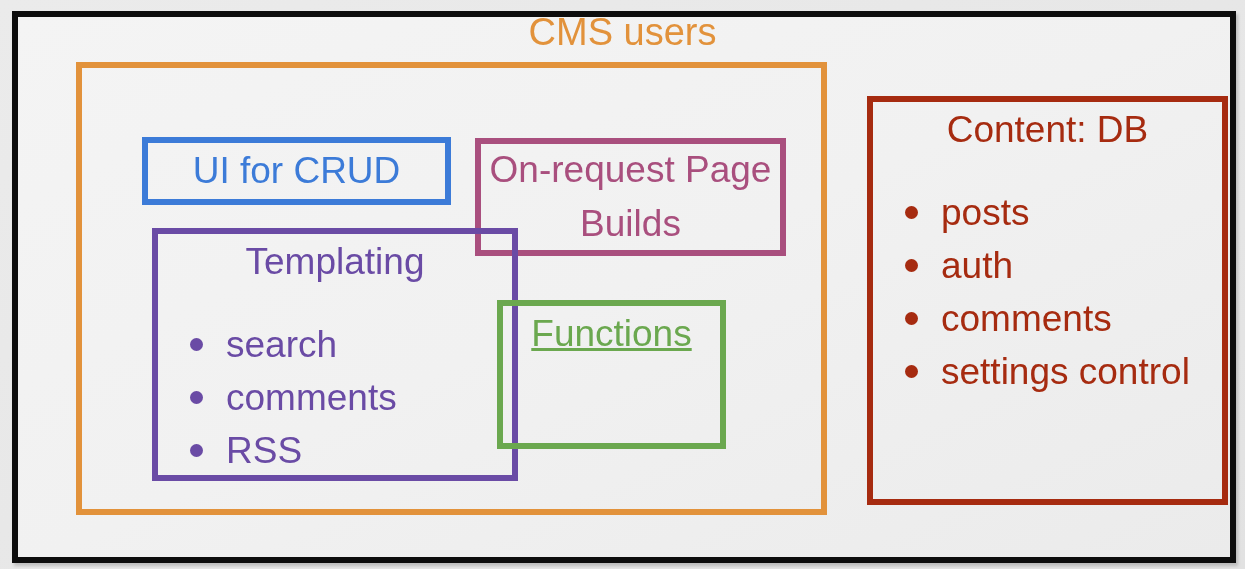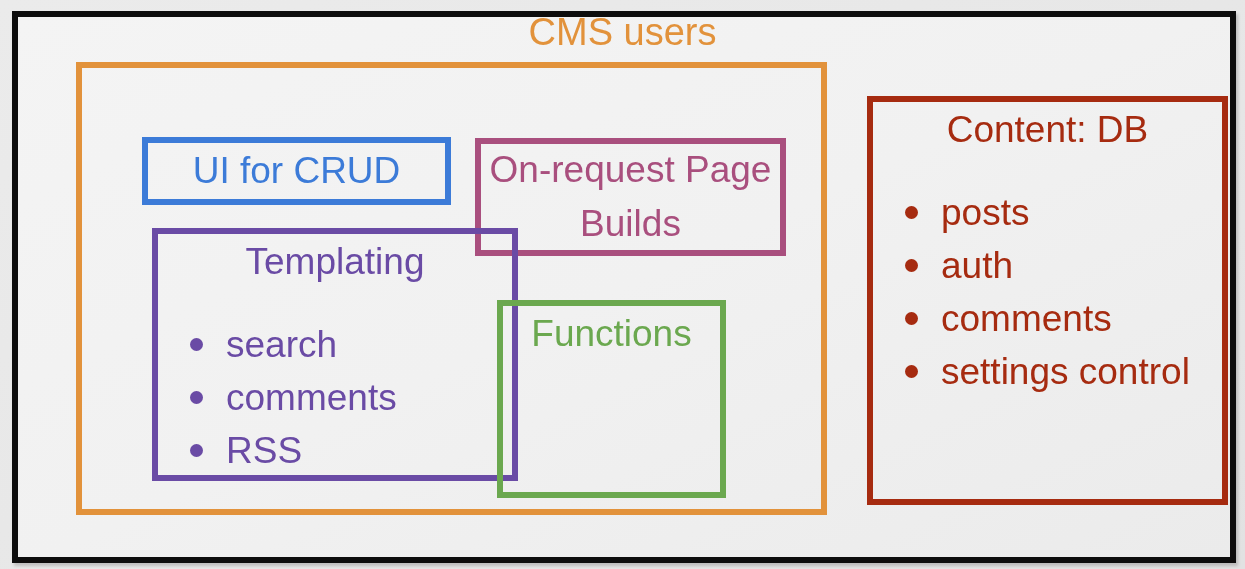--- a/index.html
+++ b/index.html
@@ -35,21 +35,21 @@
     border-style: solid;
     border-width: 6px;
     background: transparent;
   }
   .box-orange  { left: 76px;  top: 62px;  width: 751px; height: 453px; border-color: var(--orange); color: var(--orange); }
   .box-blue    { left: 142px; top: 137px; width: 309px; height: 68px;  border-color: var(--blue);   color: var(--blue);
                  display: flex; align-items: center; justify-content: center; }
   .box-magenta { left: 475px; top: 138px; width: 311px; height: 118px; border-color: var(--magenta); color: var(--magenta);
                  display: flex; align-items: center; justify-content: flex-start; }
   .box-purple  { left: 152px; top: 228px; width: 366px; height: 253px; border-color: var(--purple); color: var(--purple); }
-  .box-green   { left: 497px; top: 300px; width: 229px; height: 198px; border-color: var(--green);  color: var(--green); }
+  .box-green   { left: 497px; top: 300px; width: 229px; height: 149px; border-color: var(--green);  color: var(--green); text-decoration: underline; }
   .box-red     { left: 867px; top: 96px;  width: 361px; height: 409px; border-color: var(--red);    color: var(--red); }
 
   .diagram-title {
     position: absolute;
     left: 0; right: 0;
     top: 10px;
     text-align: center;
     font-size: 38px;
     line-height: 44px;
     color: var(--orange);

